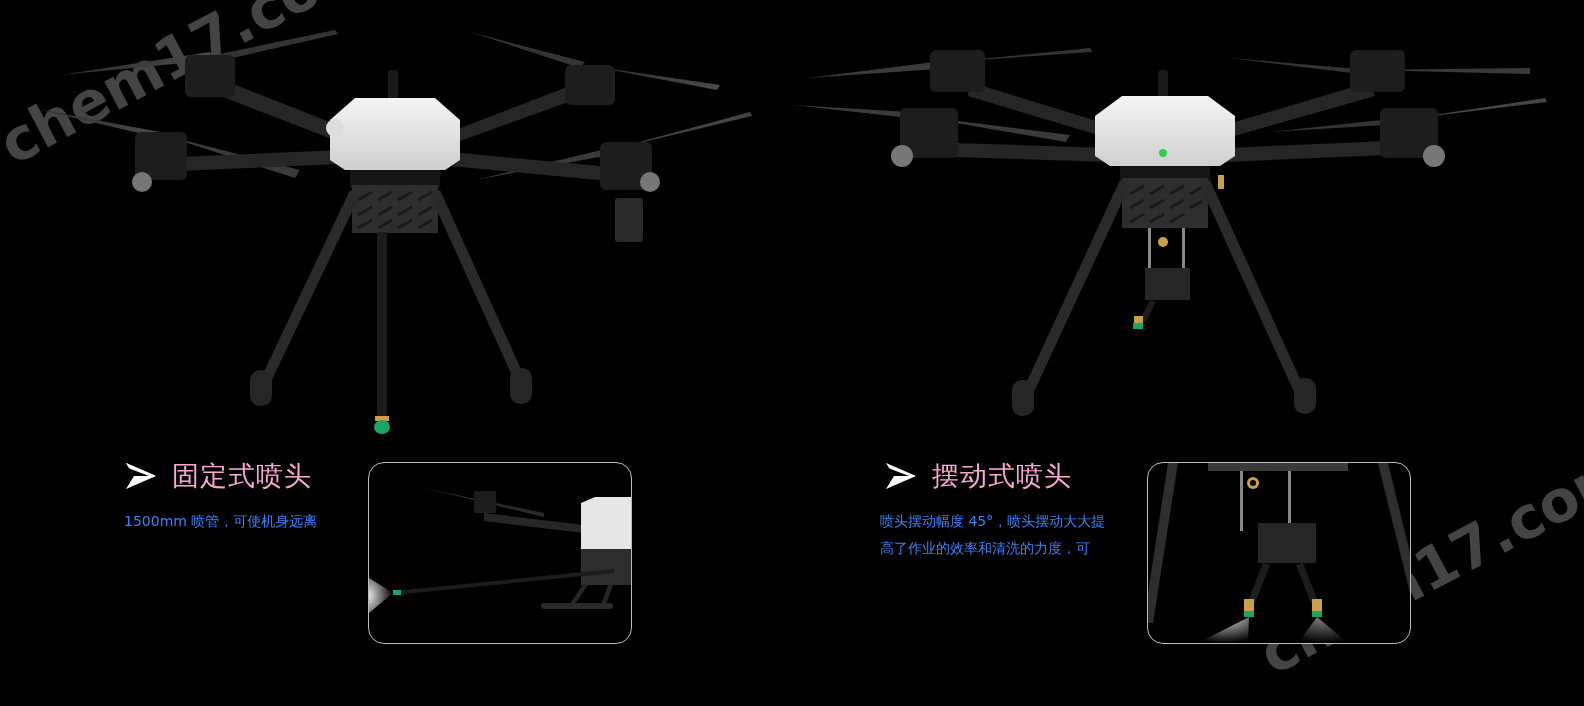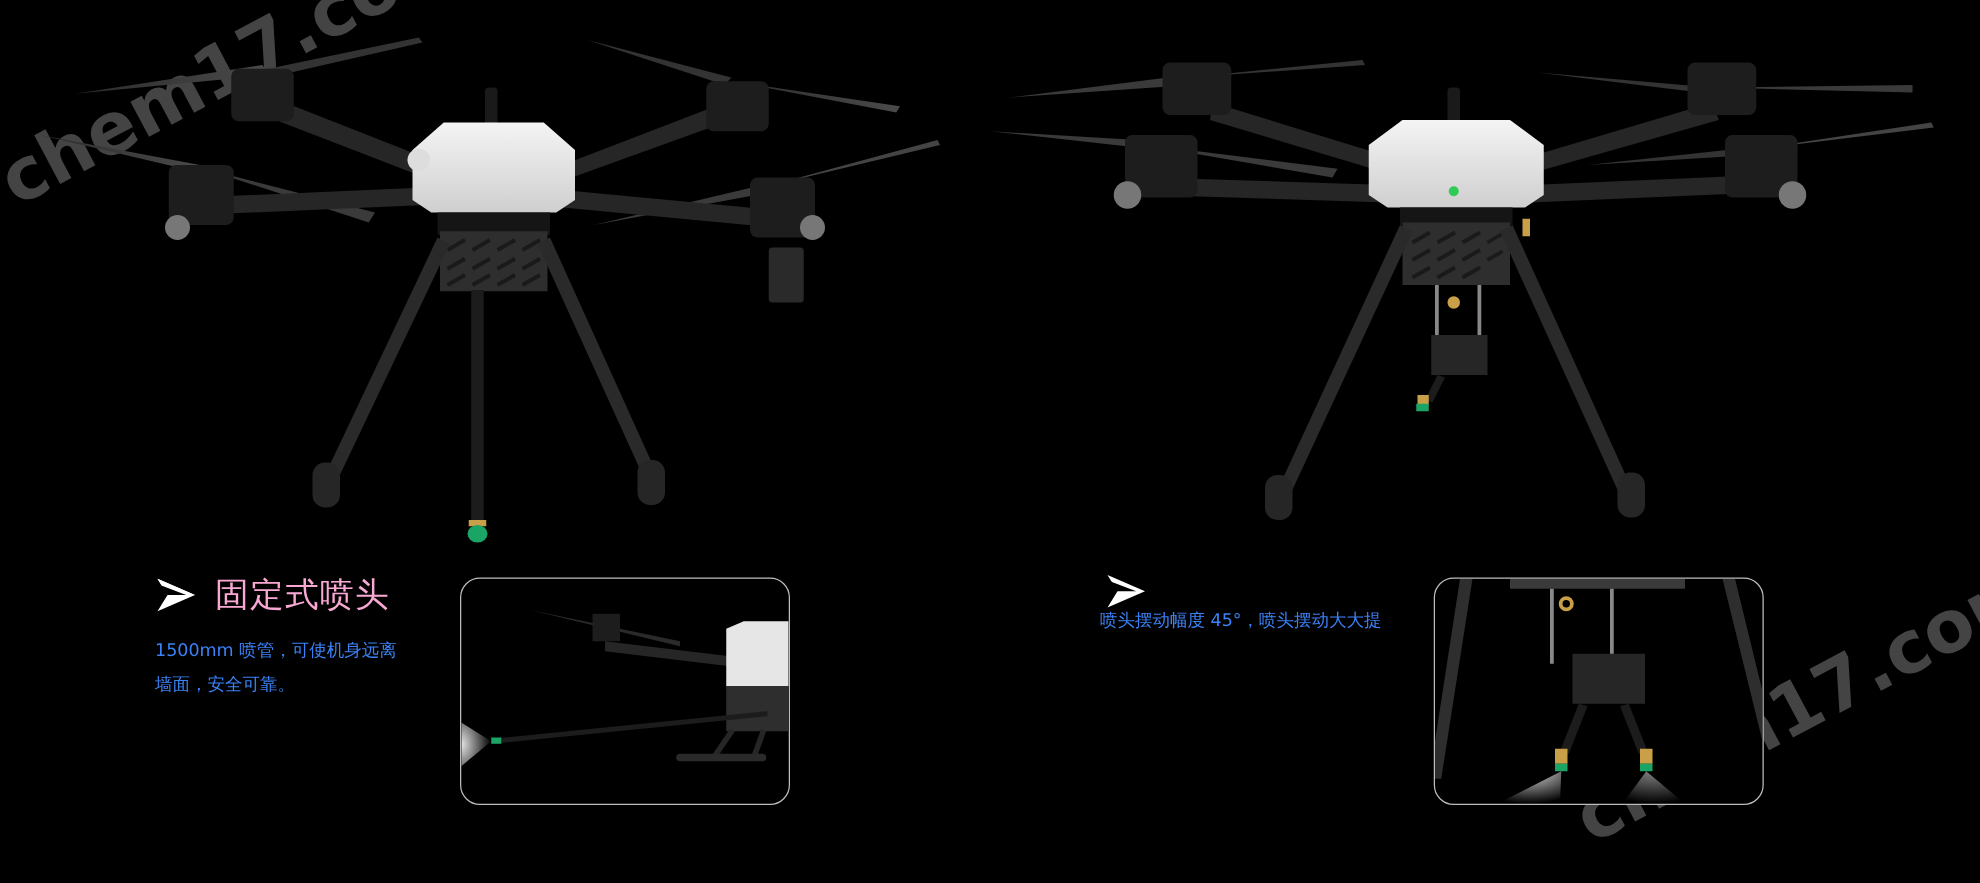--- a/index.html
+++ b/index.html
@@ -152,21 +152,20 @@
 <div class="heading" style="left:124px; top:458px;">
   <svg class="arrow" viewBox="0 0 34 30">
     <path d="M2 2 L32 15 L2 28 L10 15 Z" fill="#fff"></path>
     <path d="M10 15 L32 15 L2 2 Z" fill="#fff"></path>
     <path d="M8 15 L25 15 L4 7 Z" fill="#000"></path>
   </svg>
   <span class="title">固定式喷头</span>
 </div>
 <div class="desc" style="left:124px; top:508px; width:220px;">
   <div>1500mm 喷管，可使机身远离</div>
-  <div>墙面，安全可靠。</div>
 </div>
 
 <div class="inset" style="left:368px; top:462px; width:262px; height:180px;">
   <svg width="262" height="180" viewBox="0 0 262 180">
     <defs>
       <radialGradient id="mist1" cx="0" cy="0.5" r="1">
         <stop offset="0" stop-color="#fff" stop-opacity="0.9"></stop>
           <stop offset="1" stop-color="#fff" stop-opacity="0"></stop>
       </radialGradient>
     </defs>
@@ -182,23 +181,25 @@
     <path d="M240 120 L232 142 L236 144 L244 122 Z" fill="#262626"></path>
     <rect x="172" y="140" width="72" height="6" rx="3" fill="#2a2a2a"></rect>
   </svg>
 </div>
 
 <div class="heading" style="left:884px; top:458px;">
   <svg class="arrow" viewBox="0 0 34 30">
     <path d="M2 2 L32 15 L2 28 L10 15 Z" fill="#fff"></path>
     <path d="M8 15 L25 15 L4 7 Z" fill="#000"></path>
   </svg>
-</div>
-<div class="desc" style="left:880px; top:484px; width:250px;">
+  <span class="title">摆动式喷头</span>
+</div>
+<div class="desc" style="left:880px; top:508px; width:250px;">
   <div>喷头摆动幅度 45°，喷头摆动大大提</div>
+  <div>高了作业的效率和清洗的力度，可</div>
 </div>
 
 <div class="inset" style="left:1147px; top:462px; width:262px; height:180px;">
   <svg width="262" height="180" viewBox="0 0 262 180">
     <defs>
       <radialGradient id="mist2" cx="0.5" cy="0" r="1">
         <stop offset="0" stop-color="#fff" stop-opacity="0.85"></stop>
           <stop offset="1" stop-color="#fff" stop-opacity="0"></stop>
       </radialGradient>
     </defs>

